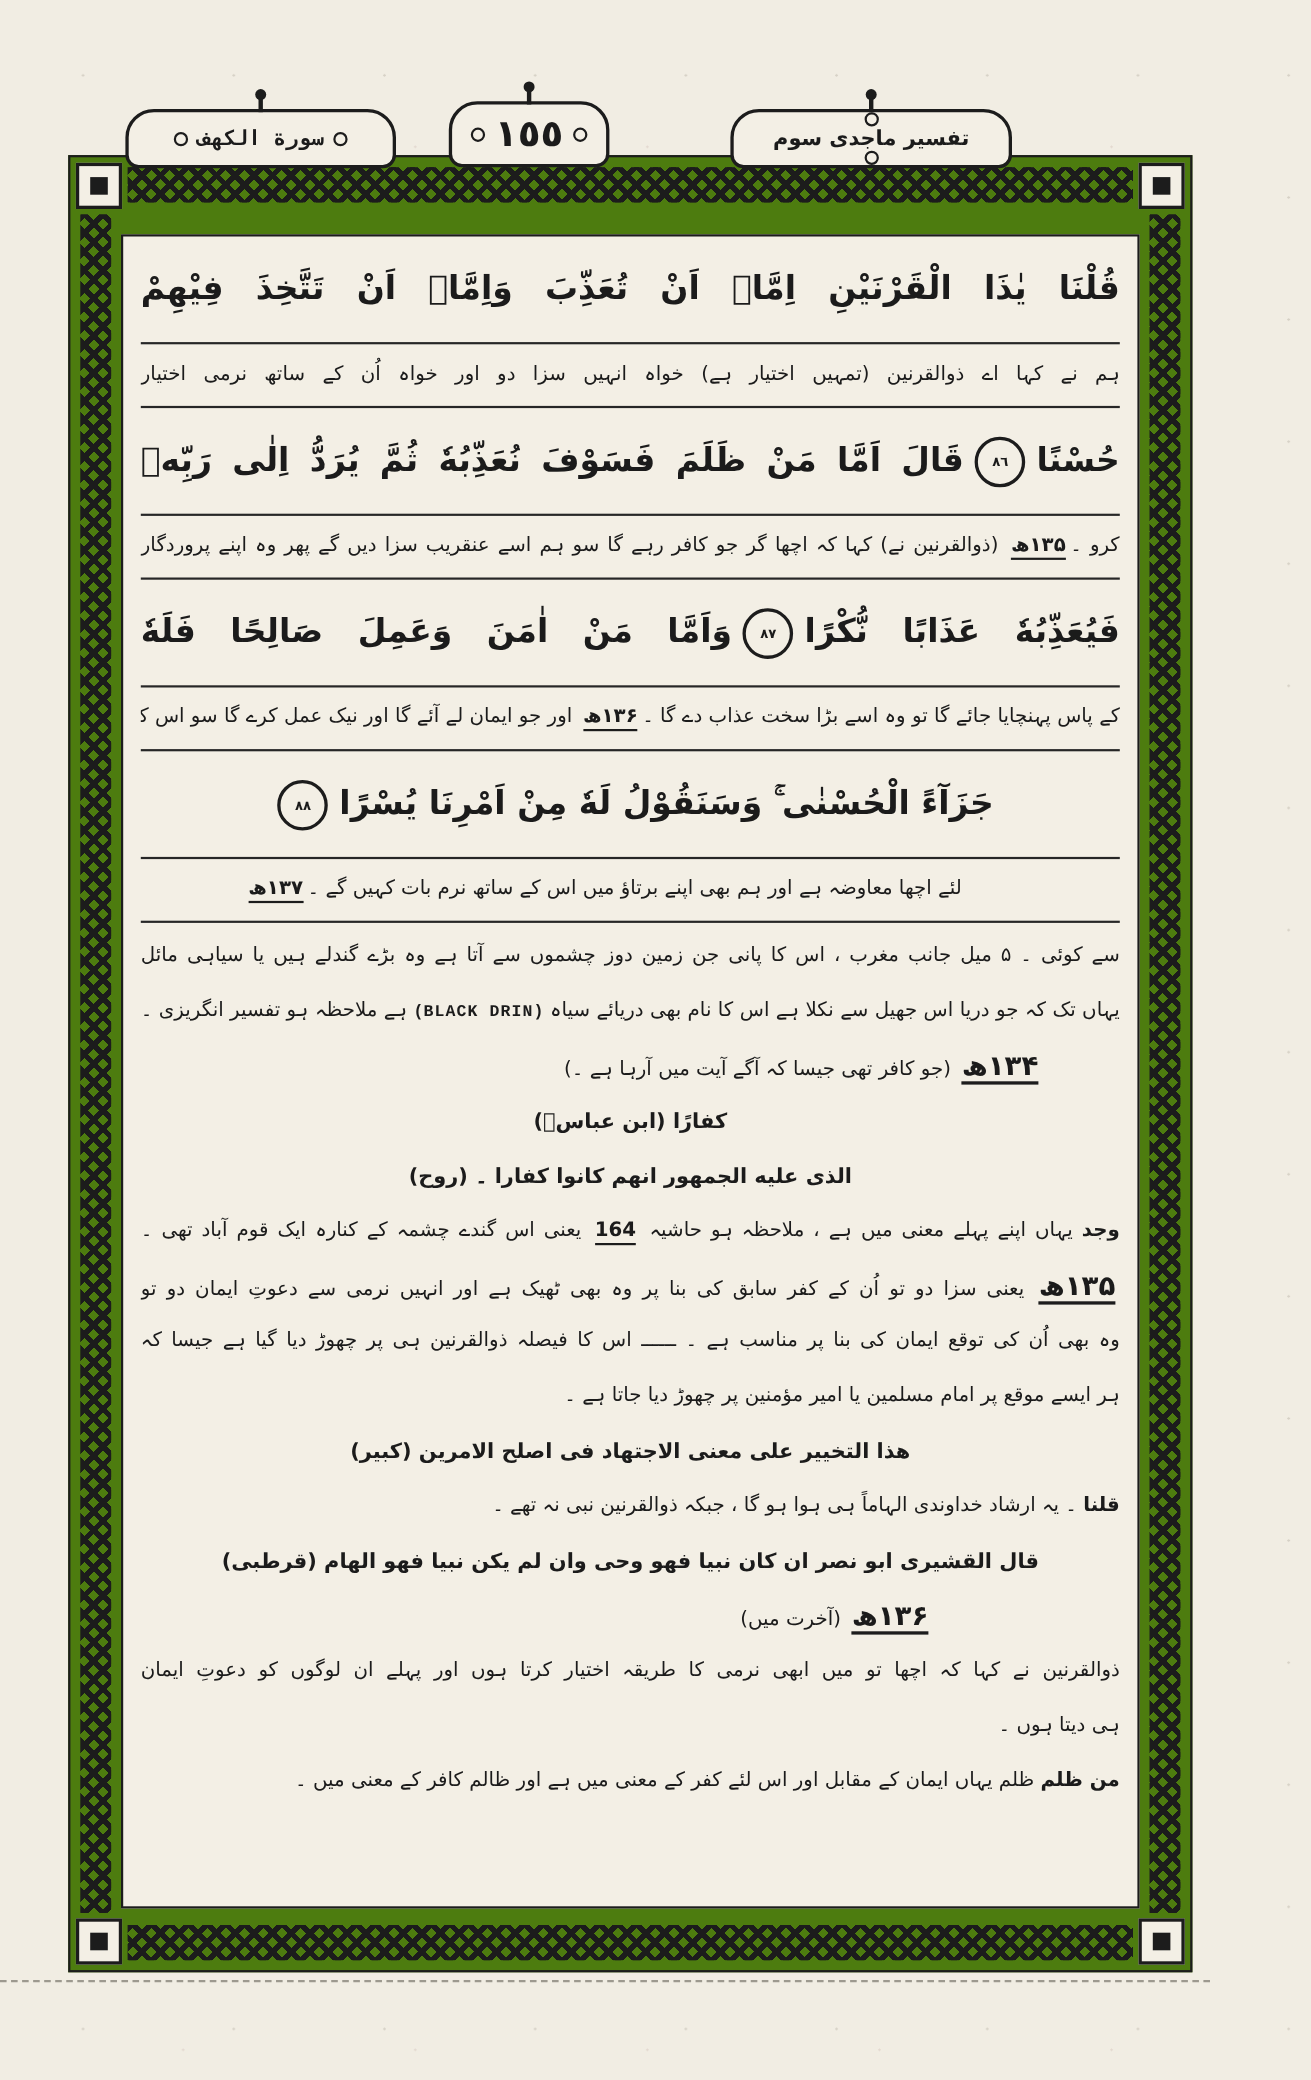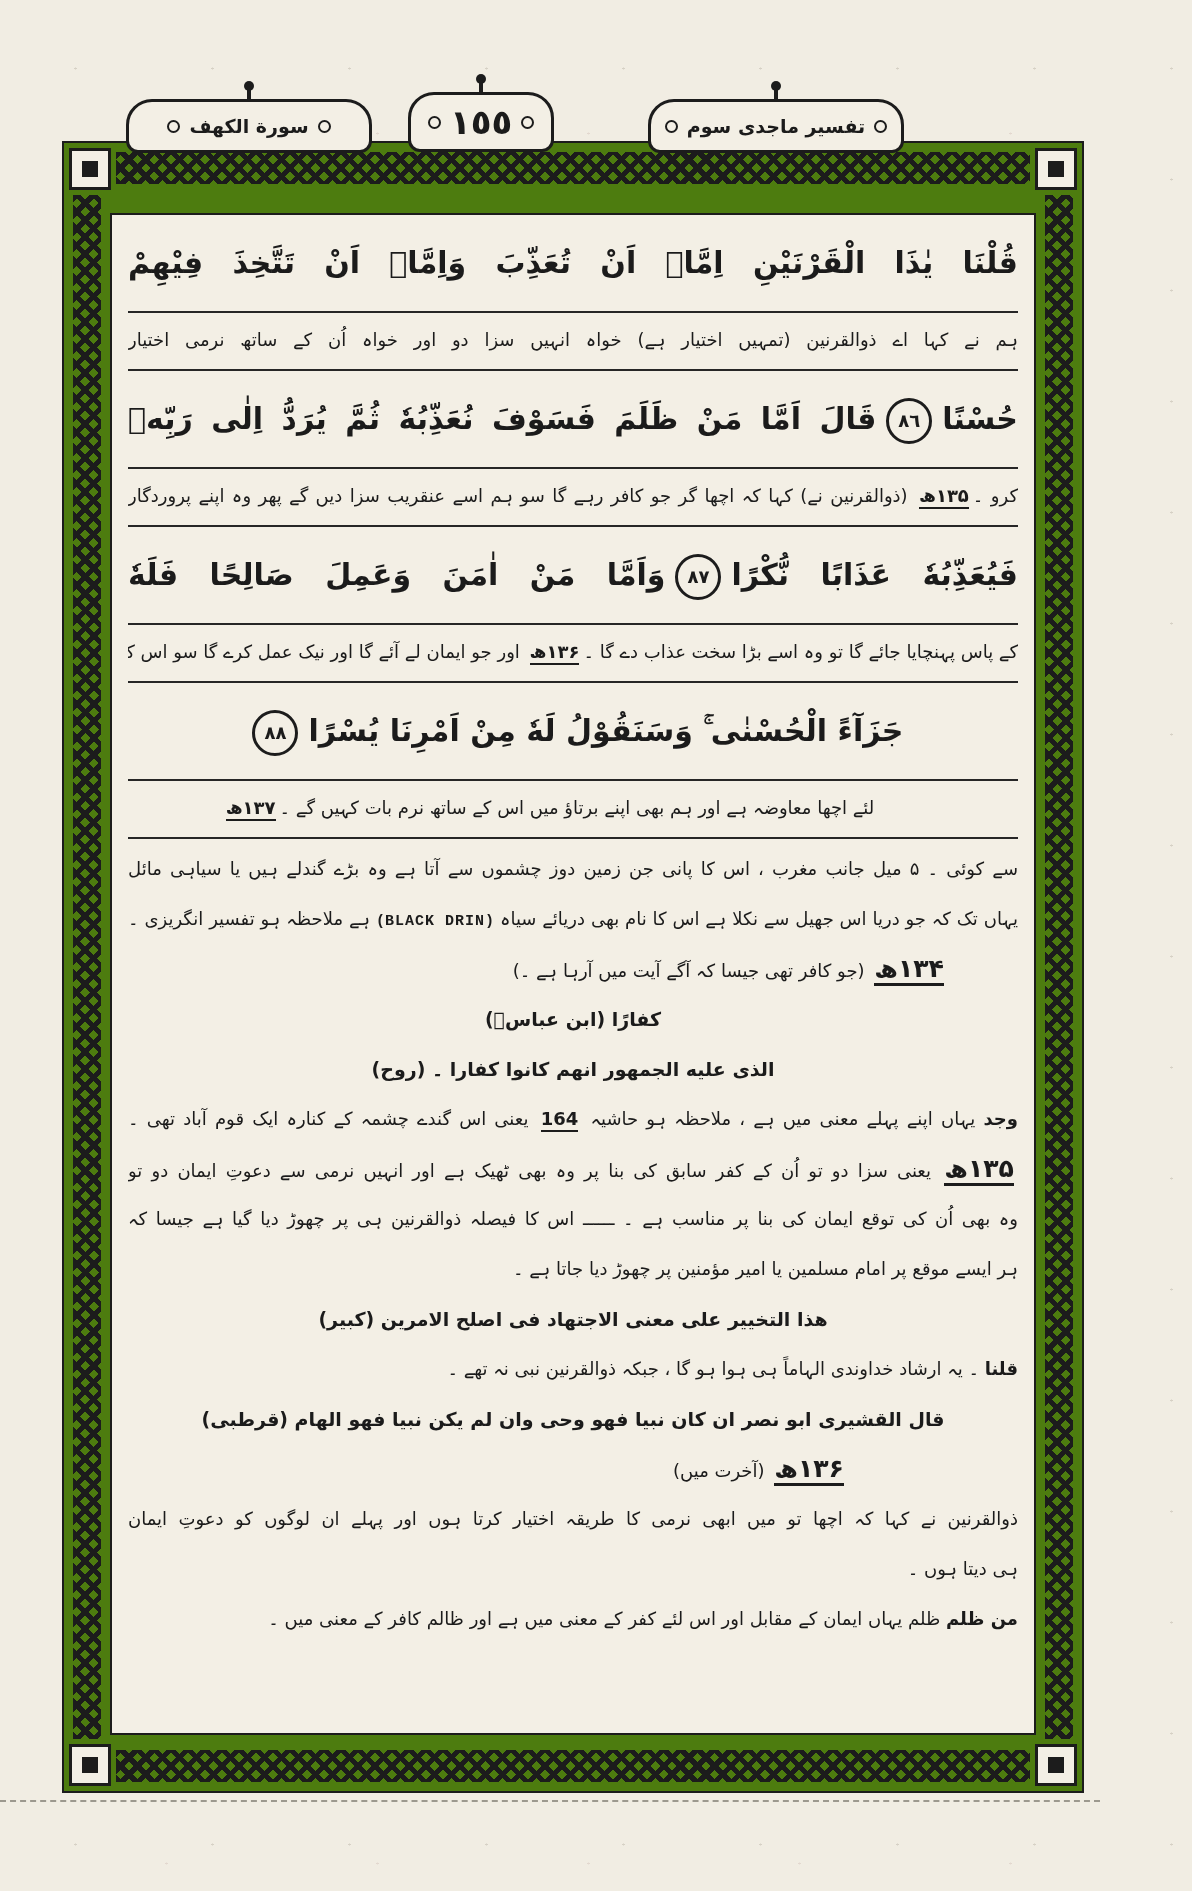--- a/index.html
+++ b/index.html
@@ -26,23 +26,23 @@
     font-size:19px;font-weight:bold;direction:rtl;
   }
   .cartouche::before{ 
     content:"";position:absolute;top:-13px;left:50%;margin-left:-2px;
     width:4px;height:13px;background:#1c1c1c;
   }
   .cartouche::after{ 
     content:"";position:absolute;top:-21px;left:50%;margin-left:-5px;
     width:10px;height:10px;border-radius:50%;background:#1c1c1c;
   }
-  .cart-left{left:126px;top:99px;width:240px;}
+  .cart-left{left:114px;top:99px;width:240px;font-family:Liberation Mono, monospace;}
   .cart-center{left:408px;top:92px;width:140px;height:54px;font-size:34px;}
-  .cart-right{left:648px;top:99px;width:250px;}
+  .cart-right{left:664px;top:99px;width:250px;flex-direction:column;}
   .cart-dot{display:inline-block;width:9px;height:9px;border:2px solid #1c1c1c;border-radius:50%;margin:0 9px;flex:0 0 auto;}
 
   
   .page-frame{
     position:absolute;left:62px;top:141px;width:1022px;height:1652px;
     border:2px solid #1c1c1c;background:#4d7c0f;z-index:1;box-sizing:border-box;
   }
   .braid{
     position:absolute;
     background-image:
@@ -69,21 +69,21 @@
     background:#f3efe5;
   }
   .verse-row{
     height:96px;line-height:96px;font-weight:bold;font-size:30px;
     text-align:justify;text-align-last:justify;white-space:nowrap;overflow:visible;
   }
   .verse-row.centered{text-align:right;text-align-last:center;padding:0 40px;}
   .seg-ayah{
     display:inline-flex;align-items:center;justify-content:center;
     width:40px;height:40px;border:3px solid #1c1c1c;border-radius:50%;
-    font-size:18px;line-height:normal;vertical-align:middle;margin:0 10px;
+    font-size:12px;line-height:normal;vertical-align:middle;margin:0 10px;
   }
   .trans-row{
     border-top:2px solid #262626;border-bottom:2px solid #262626;
     height:56px;line-height:53px;font-size:18px;
     text-align:justify;text-align-last:justify;white-space:nowrap;overflow:hidden;
   }
   .trans-row.centered{
     text-align:center;text-align-last:center;padding-left:60px;padding-right:110px;
   }
   .seg-marker{font-weight:bold;border-bottom:2px solid #1c1c1c;padding-bottom:1px;margin:0 4px;}

